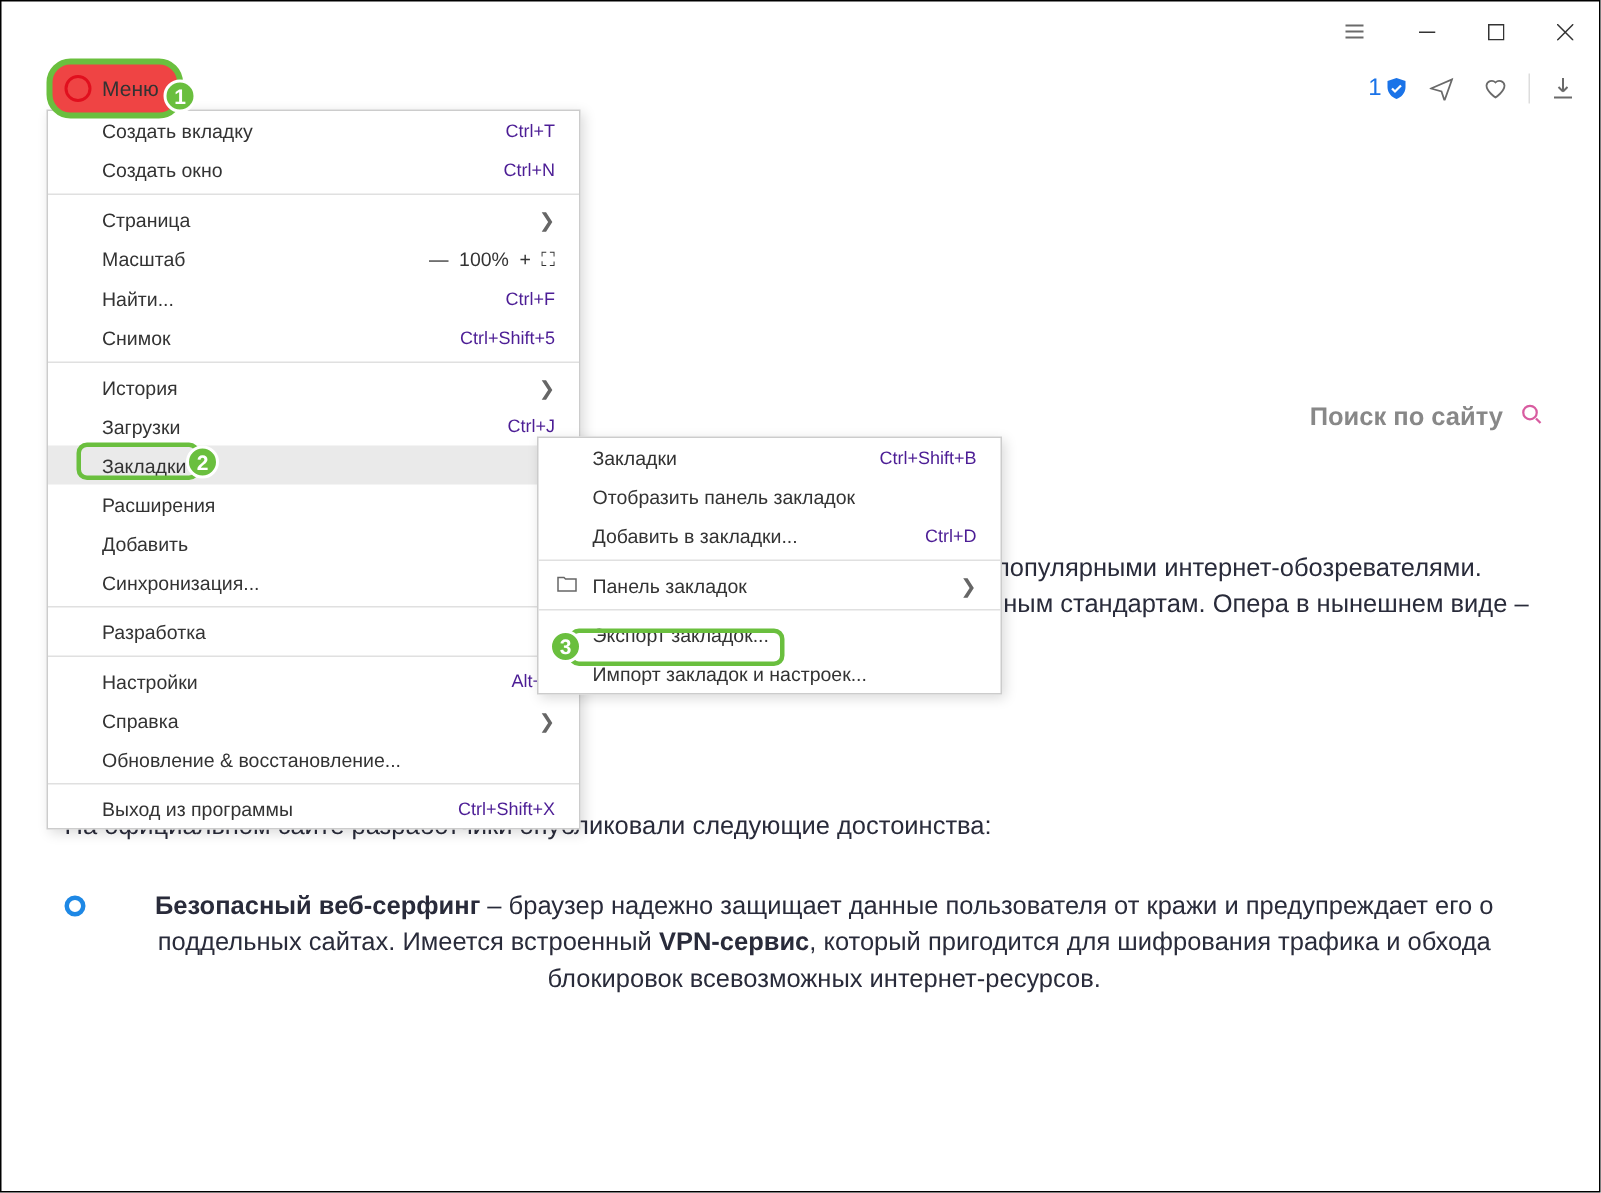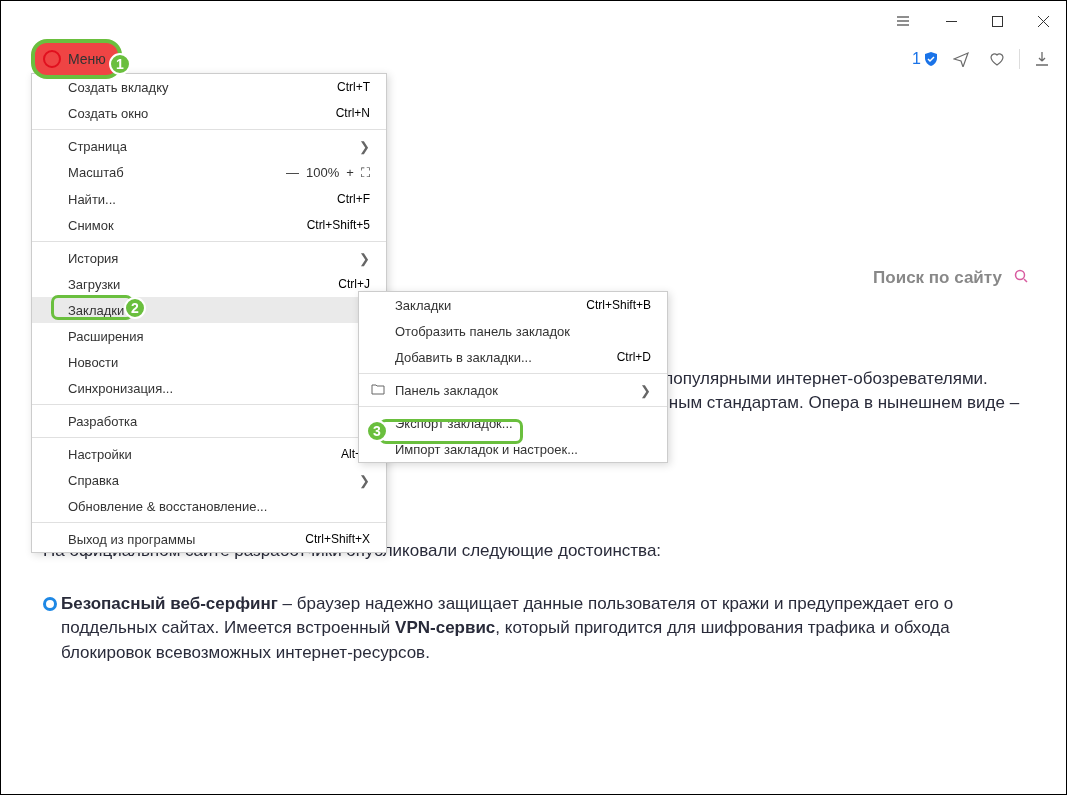--- a/index.html
+++ b/index.html
@@ -22,39 +22,39 @@
 .badge-1 { top: 52px; left: 108px; }
 .badge-2 { top: 296px; left: 123px; }
 .badge-3 { top: 419px; left: 365px; }
 
 
 .dropdown { position: absolute; background: #fff; border: 1px solid #ccc; box-shadow: 2px 2px 8px rgba(0,0,0,0.15); z-index: 15; }
 .main-menu { top: 72px; left: 30px; width: 356px; }
 .sub-menu { top: 290px; left: 357px; width: 310px; }
 .menu-item { display: flex; align-items: center; justify-content: space-between; padding: 5.5px 16px 5.5px 36px; font-size: 13px; color: #333; cursor: pointer; position: relative; }
 .menu-item.highlighted { background: #eaeaea; }
-.menu-item .shortcut { color: #000000; font-size: 12px; }
+.menu-item .shortcut { color: #4c1d95; font-size: 12px; }
 .menu-item .arrow { color: #666; font-size: 13px; }
 .menu-sep { height: 1px; background: #e0e0e0; margin: 3px 0; }
 .menu-item .left-icon { position: absolute; left: 12px; color: #666; }
 .hl-border { border: 3px solid #6abf3e; border-radius: 7px; position: absolute; pointer-events: none; z-index: 22; }
 .hl-bookmarks { top: 294px; left: 50px; width: 82px; height: 25px; }
 .hl-export { top: 418px; left: 378px; width: 144px; height: 25px; }
 .zoom-group { display: flex; align-items: center; gap: 7px; }
 .zoom-group span { font-size: 13px; }
 .zoom-btn { font-size: 15px; cursor: pointer; }
 
 
 .page { position: absolute; top: 120px; left: 42px; right: 28px; bottom: 0; font-size: 17px; color: #292b3a; line-height: 1.45; z-index: 5; }
 .search-row { display: flex; align-items: center; justify-content: flex-end; gap: 12px; margin: 145px 10px 0 0; color: #888; font-weight: 600; }
 .search-row .mag { color: #d85ca0; }
 .para { margin-top: 76px; }
 .heading { margin-top: 32px; font-size: 28px; font-weight: 700; color: #272839; }
 .para2 { margin-top: 26px; }
-.bullet-row { display: flex; gap: 4px; margin-top: 28px; }
+.bullet-row { display: flex; gap: 4px; margin-top: 28px; text-align: center; }
 .bullet-dot { width: 14px; height: 14px; border: 3px solid #1e88e5; border-radius: 50%; margin-top: 5px; flex-shrink: 0; }
 .bold { font-weight: 700; }
 </style>
 </head>
 <body>
 
 <div class="easy-setup">
   <svg width="14" height="14" viewBox="0 0 14 14">
       <path d="M1 3h12M1 7h12M1 11h12" stroke="#6a6a6a" stroke-width="1.3"></path>
     </svg>
@@ -153,21 +153,21 @@
     </div>
   <div class="menu-item highlighted">
       <span>Закладки</span>
       <span class="arrow">❯</span>
     </div>
   <div class="menu-item">
       <span>Расширения</span>
       <span class="arrow">❯</span>
     </div>
   <div class="menu-item">
-      <span>Новости</span>
+      <span>Добавить</span>
     </div>
   <div class="menu-item">
       <span>Синхронизация...</span>
     </div>
   <div class="menu-sep"></div>
   <div class="menu-item">
       <span>Разработка</span>
       <span class="arrow">❯</span>
     </div>
   <div class="menu-sep"></div>

